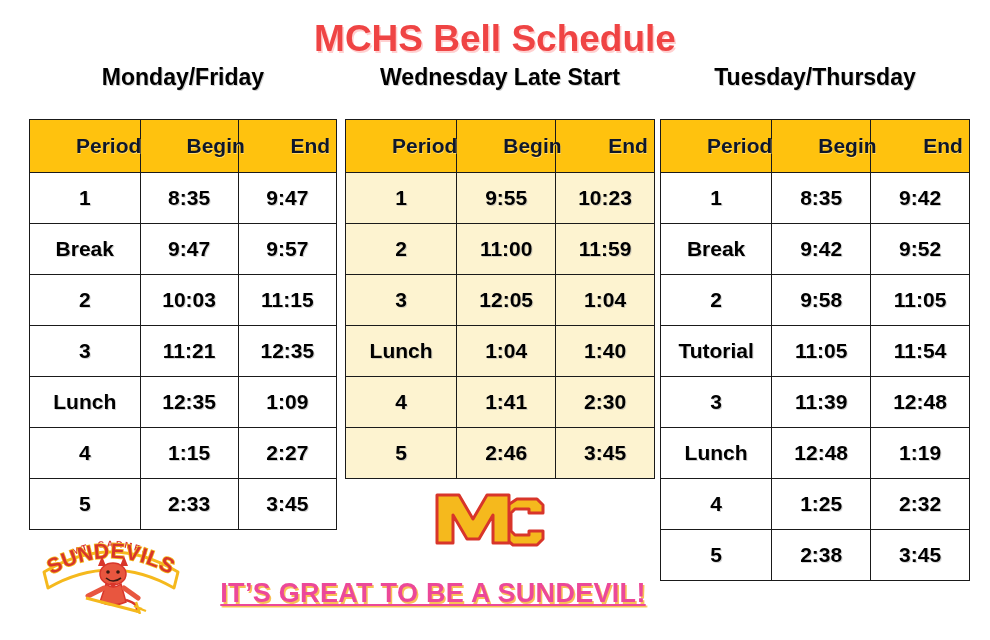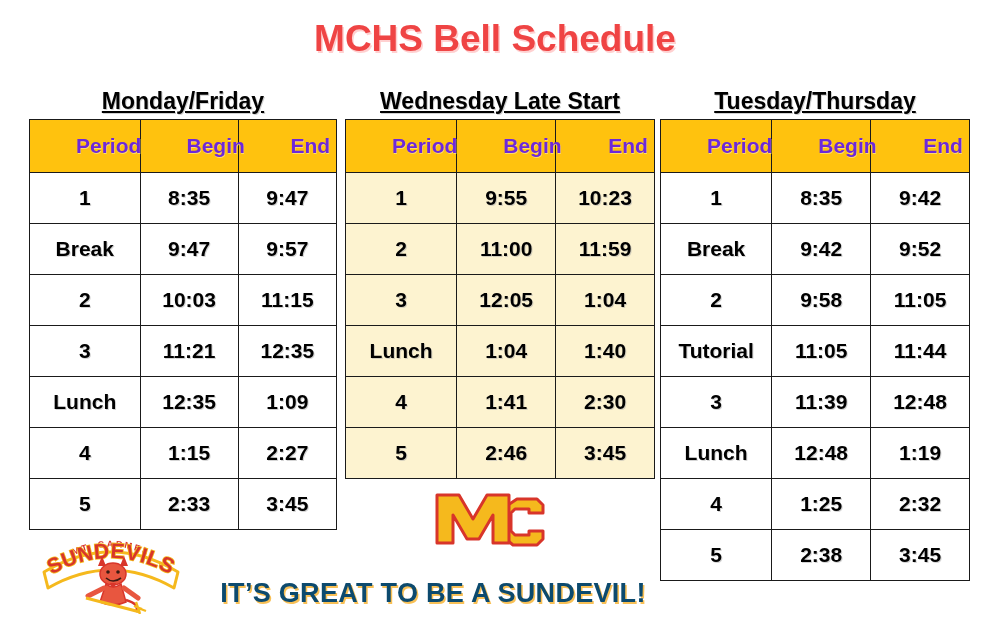--- a/index.html
+++ b/index.html
@@ -28,28 +28,27 @@
     font-weight: bold;
     color: #ef4444;
     letter-spacing: 0px;
     text-shadow: 1.5px 1.5px 0 rgba(255,170,170,0.55);
     white-space: nowrap;
   }
 
   
   .day-heading {
     position: absolute;
-    top: 88px;
+    top: 64px;
     font-size: 23px;
     font-weight: bold;
     color: #000000;
     text-align: center;
     white-space: nowrap;
     text-shadow: 1px 1px 0 rgba(150,150,150,0.45);
-    text-decoration: underline;
   }
   #day-heading-0 { left: 29px;  width: 308px; }
   #day-heading-1 { left: 345px; width: 310px; }
   #day-heading-2 { left: 660px; width: 310px; text-align: center; }
 
   
   .sched-table {
     position: absolute;
     border-collapse: collapse;
     table-layout: fixed;
@@ -66,21 +65,21 @@
     vertical-align: middle;
     padding: 0;
     font-weight: bold;
   }
   .sched-table col.c-period { width: 36%; }
   .sched-table col.c-begin  { width: 32%; }
   .sched-table col.c-end    { width: 32%; }
 
   .sched-table th {
     background: #ffc20e;
-    color: #6d28d9;
+    color: #0f172a;
     font-size: 21px;
     height: 52px;
     text-shadow: 0.5px 0.5px 0 rgba(255,230,150,0.7);
     padding-left: 46px;
   }
   .sched-table td {
     background: #ffffff;
     color: #000000;
     font-size: 21px;
     height: 50px;
@@ -110,24 +109,25 @@
 
   
   #slogan {
     position: absolute;
     top: 578px;
     left: 0;
     width: 866px;
     text-align: center;
     font-size: 27px;
     font-weight: bold;
-    color: #0c4a6e;
+    color: #ec4899;
     letter-spacing: 0.3px;
     white-space: nowrap;
     text-shadow: 1.5px 1.5px 0 rgba(247,181,56,0.85);
+    text-decoration: underline;
   }
 </style>
 </head>
 <body>
 
 <div id="page-title">MCHS Bell Schedule</div>
 
 <div class="day-heading" id="day-heading-0">Monday/Friday</div>
 <div class="day-heading" id="day-heading-1">Wednesday Late Start</div>
 <div class="day-heading" id="day-heading-2">Tuesday/Thursday</div>
@@ -254,21 +254,21 @@
         <td>9:52</td>
       </tr>
       <tr>
         <td>2</td>
         <td>9:58</td>
         <td>11:05</td>
       </tr>
       <tr>
         <td>Tutorial</td>
         <td>11:05</td>
-        <td>11:44</td>
+        <td>11:54</td>
       </tr>
       <tr>
         <td>3</td>
         <td>11:39</td>
         <td>12:48</td>
       </tr>
       <tr>
         <td>Lunch</td>
         <td>12:48</td>
         <td>1:19</td>

